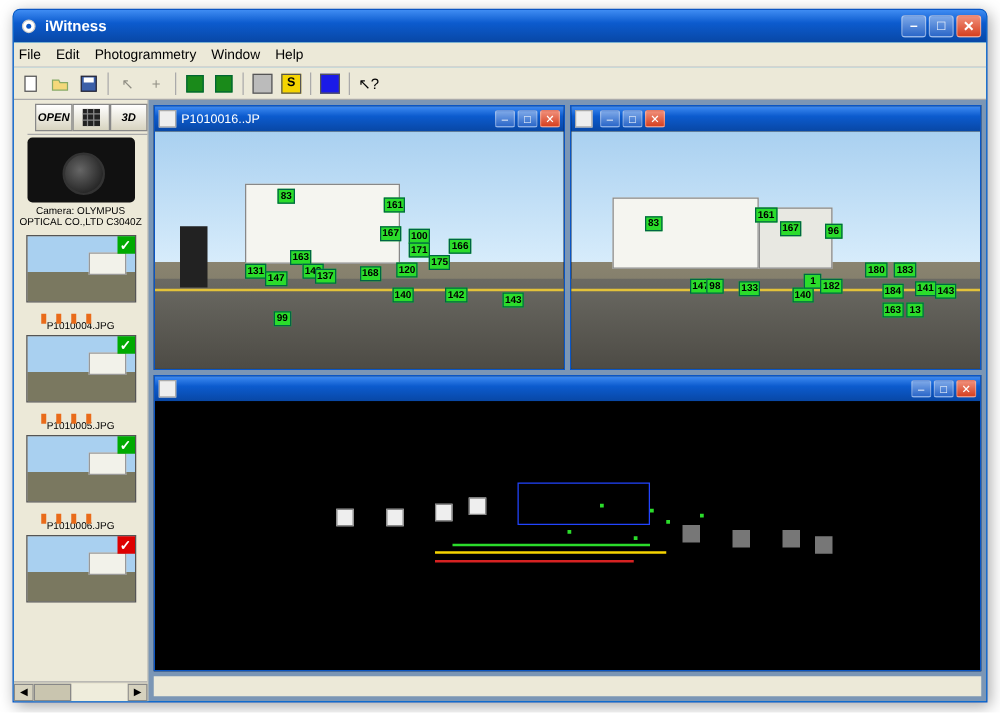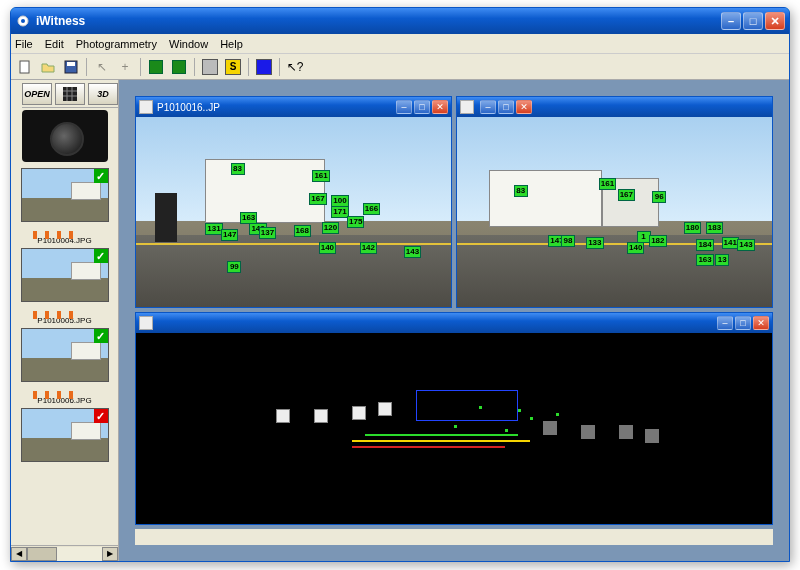--- a/index.html
+++ b/index.html
@@ -19,38 +19,38 @@
   .menubar span { cursor: default; }
 
   .toolbar { height: 26px; background: #ece9d8; display: flex; align-items: center; padding: 2px 4px; gap: 3px; border-bottom: 1px solid #aaa; }
   .tbtn { width: 20px; height: 20px; display: flex; align-items: center; justify-content: center; font-size: 12px; border:1px solid transparent; }
   .divider { width: 1px; height: 18px; background: #aaa; margin: 0 2px; }
   .swatch { width: 16px; height: 16px; border:1px solid #555; }
 
   .body { flex: 1; display: flex; min-height: 0; }
 
   .sidebar { width: 108px; background: #ece9d8; border-right: 1px solid #aaa; display: flex; flex-direction: column; }
-  .sidebar-actions { height: 28px; display: flex; align-items: center; justify-content: space-between; border-bottom: 1px solid #aaa; margin-left: 11px; }
+  .sidebar-actions { height: 28px; display: flex; align-items: center; justify-content: flex-end; border-bottom: 1px solid #aaa; margin-left: 11px; }
   .sbtn { width: 30px; height: 22px; border:1px solid #888; background: linear-gradient(#fff,#d8d4c0); font-size: 9px; font-weight: bold; display:flex; align-items:center; justify-content:center; font-style: italic; }
   .thumbs { flex:1; overflow:hidden; padding: 2px; }
   .camera-block { text-align:center; font-size:8px; margin-bottom:6px; }
   .camera-img { width: 86px; height: 52px; background:#111; margin:0 auto 2px; border-radius:4px; position:relative; }
   .camera-img::before { content:""; position:absolute; left:28px; top:12px; width:30px; height:30px; border-radius:50%; background: radial-gradient(circle at 40% 40%, #666, #111); border: 2px solid #333; }
   .thumb { position:relative; width: 88px; margin: 0 auto 3px; }
   .thumb-img { width:88px; height:54px; border:1px solid #555; display:block; }
   .thumb-label { font-size:8px; text-align:center; margin-top:14px; }
   .check { position:absolute; top:1px; right:1px; width:14px; height:14px; display:flex; align-items:center; justify-content:center; font-size:11px; color:#fff; font-weight:bold; }
   .check.green { background:#0a0; }
   .check.red { background:#d00; }
   .hscroll { height:16px; display:flex; align-items:center; background:#e8e4d0; border-top:1px solid #aaa; }
   .hscroll .arr { width:16px; height:14px; background:#d6d2be; border:1px solid #888; font-size:8px; display:flex; align-items:center; justify-content:center; }
   .hscroll .track { flex:1; height:14px; background:#efeddc; position:relative; }
   .hscroll .thumbbar { position:absolute; left:0; top:0; width:30px; height:100%; background:#c9c5af; border:1px solid #888; }
 
-  .workspace { flex:1; background:#7b96b5; padding:16px; display:grid; grid-template-columns:1fr 1fr; grid-template-rows:auto 1fr auto; gap:4px; min-width:0; }
+  .workspace { flex:1; background:#7b96b5; padding:4px; display:grid; grid-template-columns:1fr 1fr; grid-template-rows:auto 1fr auto; gap:4px; min-width:0; }
 
   .child-window { border:1px solid #0a55c4; background:#000; display:flex; flex-direction:column; min-height:0; }
   .cw-title { height:20px; background: linear-gradient(#3f8cf3,#0c5bce 40%,#0847a5); color:#fff; display:flex; align-items:center; font-size:10px; padding:0 3px; }
   .cw-title .cw-icon { width:14px; height:14px; margin-right:4px; background:#eee; border:1px solid #aaa; }
   .cw-title .cw-name { flex:1; }
   .cw-btn { width:16px; height:14px; border-radius:2px; display:flex; align-items:center; justify-content:center; font-size:9px; margin-left:2px; color:#fff; border:1px solid rgba(255,255,255,.3); }
   .cw-btn.mm { background: linear-gradient(#7ea9e8,#2a66c8); }
   .cw-btn.cl { background: linear-gradient(#f08f7a,#d63f1f); }
 
   .photo-view { flex:1; position:relative; overflow:hidden; }
@@ -158,20 +158,21 @@
                   <line x1="4" y1="0" x2="4" y2="14"></line>
                   <line x1="9" y1="0" x2="9" y2="14"></line>
                 </g>
               </svg>
             </div>
         <div class="sbtn">3D</div>
       </div>
       <div class="thumbs">
         <div class="camera-block">
           <div class="camera-img"></div>
+          <div>Camera: OLYMPUS OPTICAL CO.,LTD C3040Z</div>
         </div>
         <div id="thumbs-mount">
               <div class="thumb">
                 <div class="thumb-img scene-sky">
                   <div class="cone" style="left: 12px;"></div>
                   <div class="cone" style="left: 24px;"></div>
                   <div class="cone" style="left: 36px;"></div>
                   <div class="cone" style="left: 48px;"></div>
                   <div style="position: absolute; right: 8px; top: 14px; width: 30px; height: 18px; background: rgb(242, 242, 234); border: 1px solid rgb(153, 153, 153);"></div>
                 </div>

